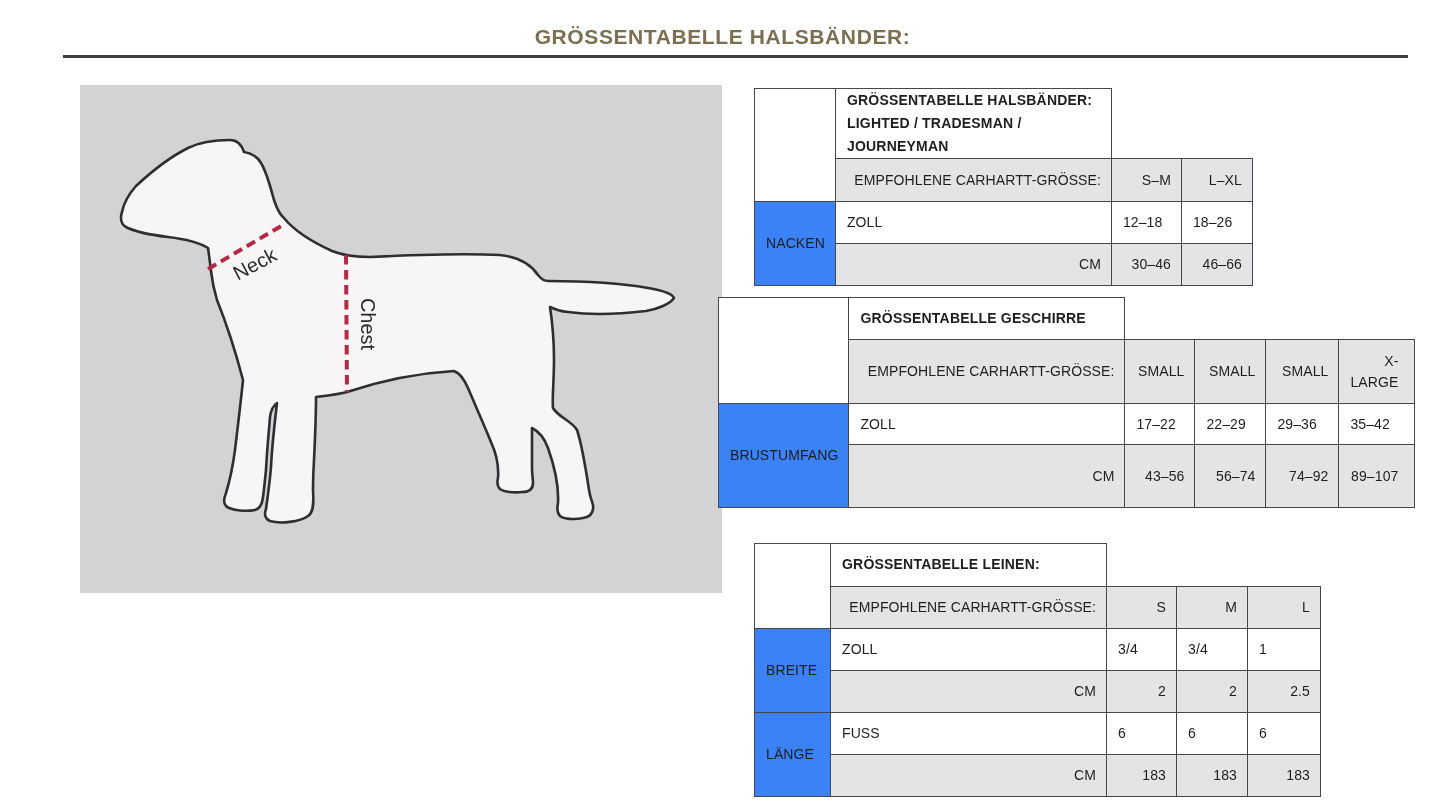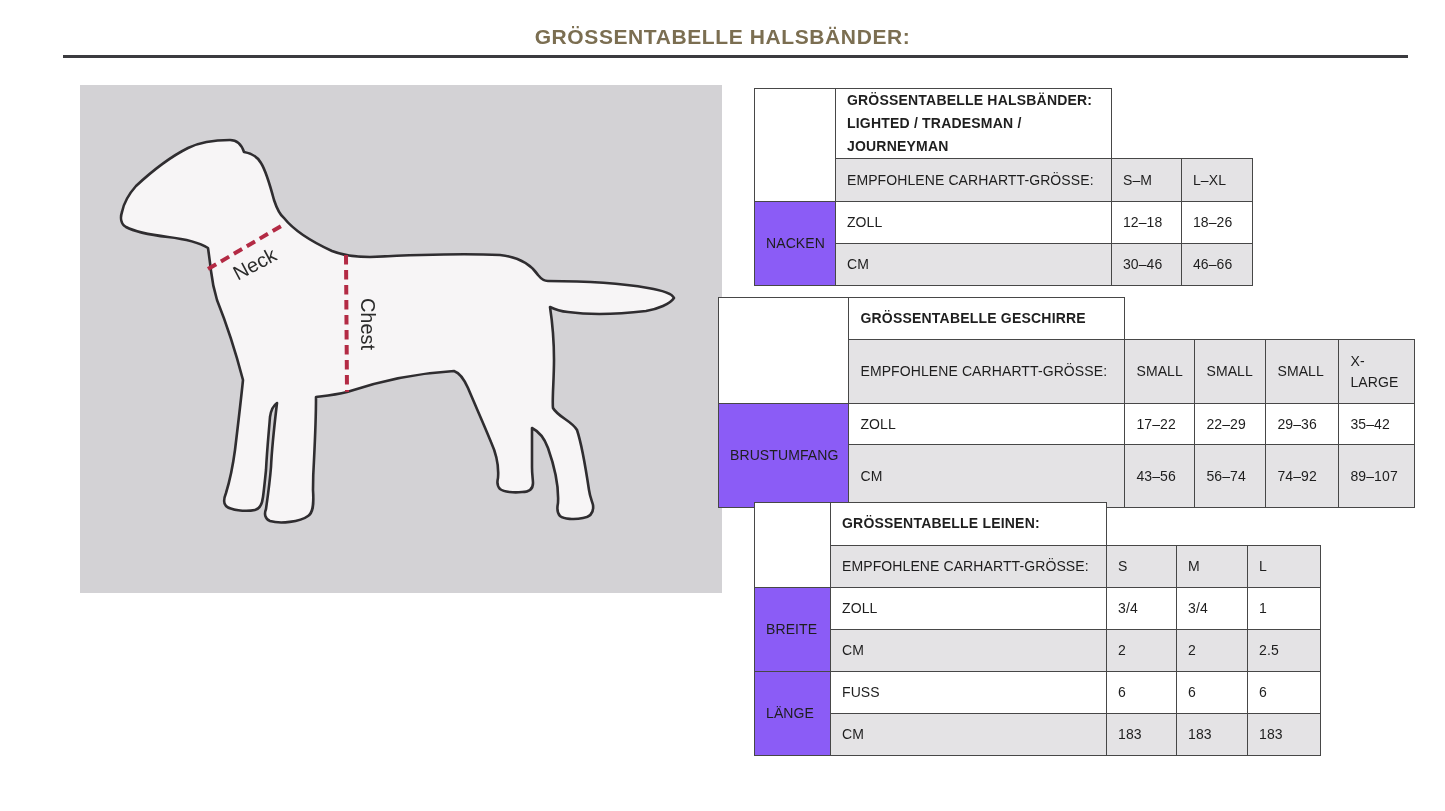--- a/index.html
+++ b/index.html
@@ -58,28 +58,28 @@
   table.sz td.ghost {
     border: none;
     background: transparent;
   }
   table.sz .title-cell {
     font-weight: bold;
     font-size: 14px;
     line-height: 1.65;
     letter-spacing: 0.2px;
   }
-  table.sz tr.gray td { background: #e4e3e5; }
-  table.sz td.grp { background: #8b5cf6; }
+  table.sz tr.gray td { background: #e4e3e5; text-align: right; }
+  table.sz td.grp { background: #3b82f6; }
   table.sz td.nowrap-overflow { white-space: nowrap; }
   table.sz td.wrap-narrow { padding-right: 16px; }
 
   #t1 { left: 754px; top: 88px; }
   #t2 { left: 718px; top: 297px; }
-  #t3 { left: 754px; top: 502px; }
+  #t3 { left: 754px; top: 543px; }
 </style>
 </head>
 <body>
 
 <div class="page">
 
   <div class="page-title">GRÖSSENTABELLE HALSBÄNDER:</div>
   <div class="title-rule"></div>
 
   <div class="dog-panel">

